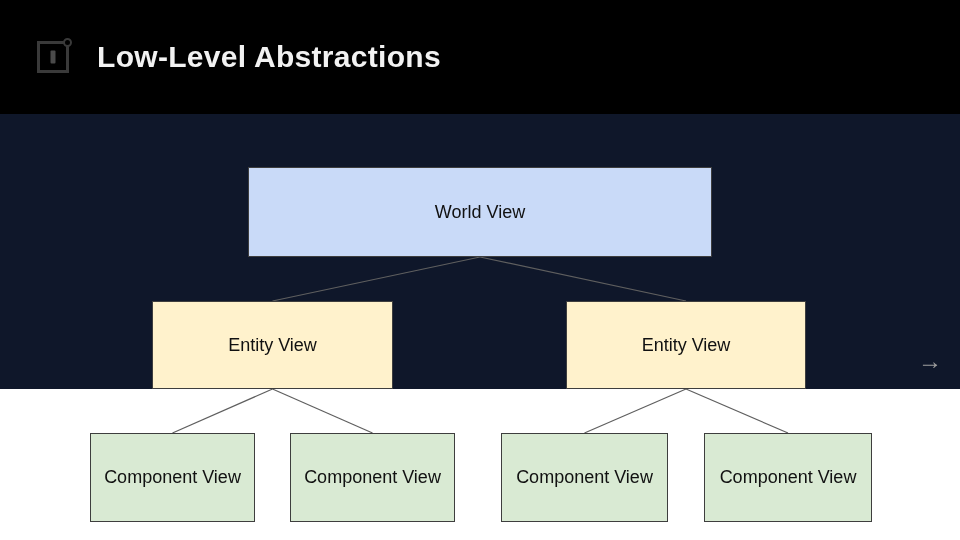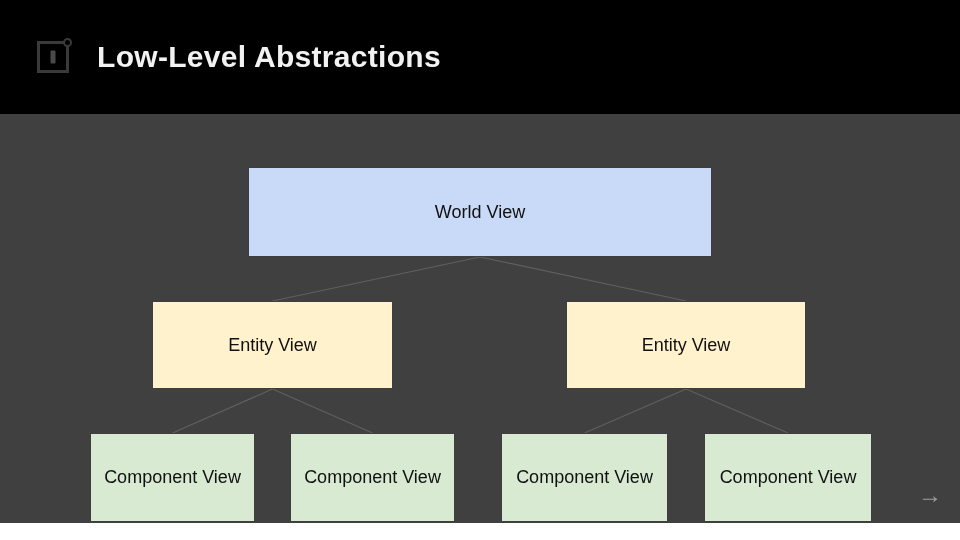--- a/index.html
+++ b/index.html
@@ -6,22 +6,22 @@
     margin: 0;
     padding: 0;
     width: 960px;
     height: 540px;
     overflow: hidden;
     font-family: "Liberation Sans", sans-serif;
   }
   .slide {
     position: relative;
     width: 960px;
-    height: 523px;
-    background: #404040;
+    height: 389px;
+    background: #0f172a;
   }
   
   .header {
     position: absolute;
     left: 0; top: 0;
     width: 960px;
     height: 114px;
     background: #000000;
     display: flex;
     align-items: center;

